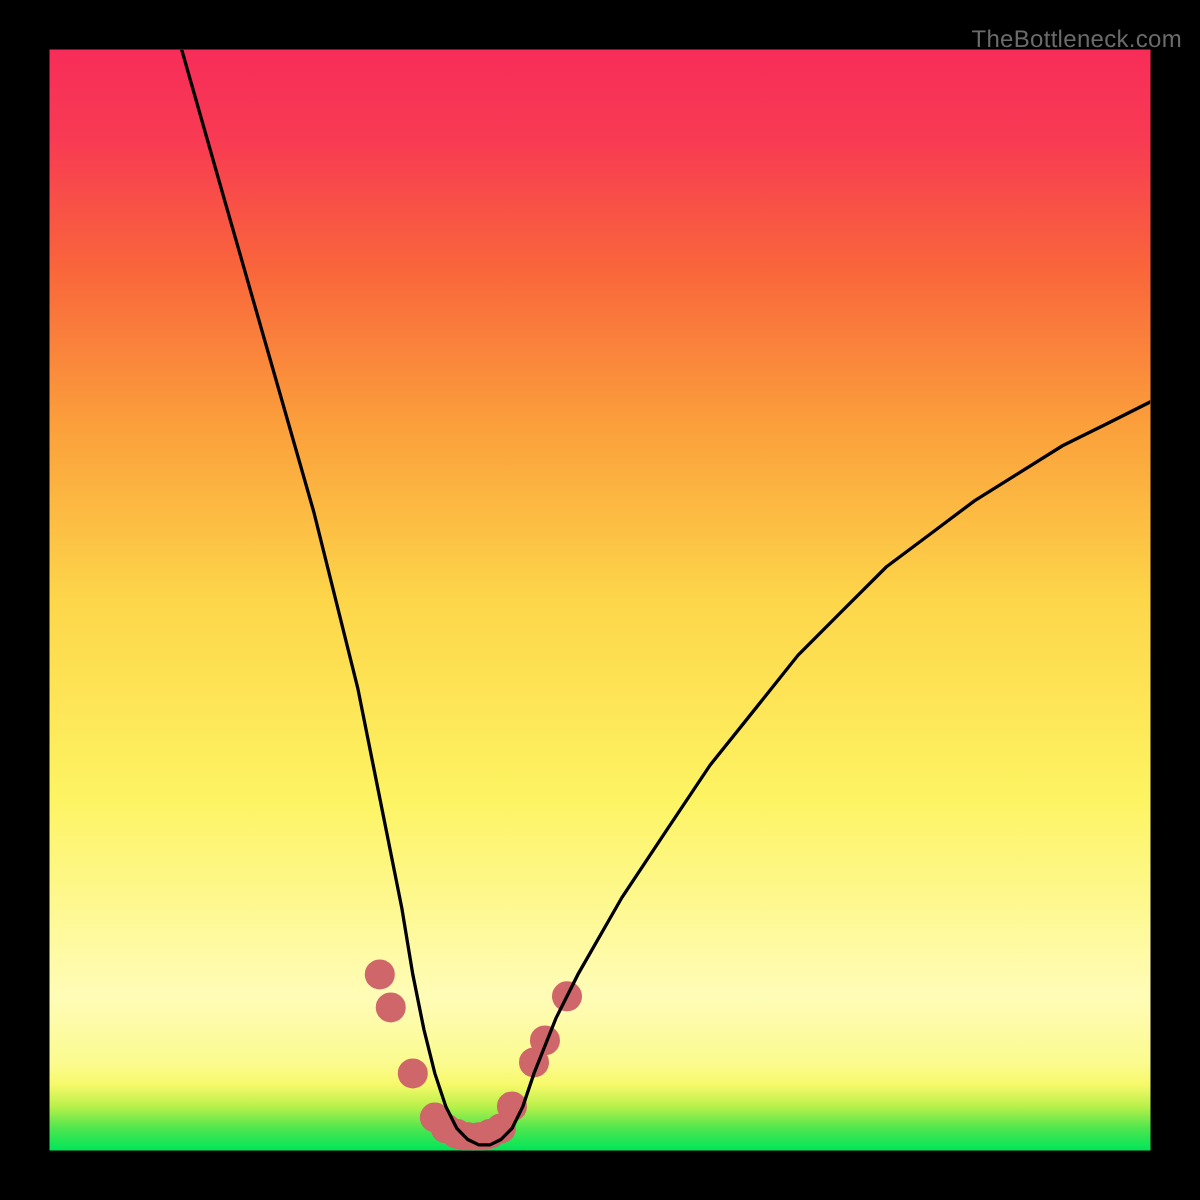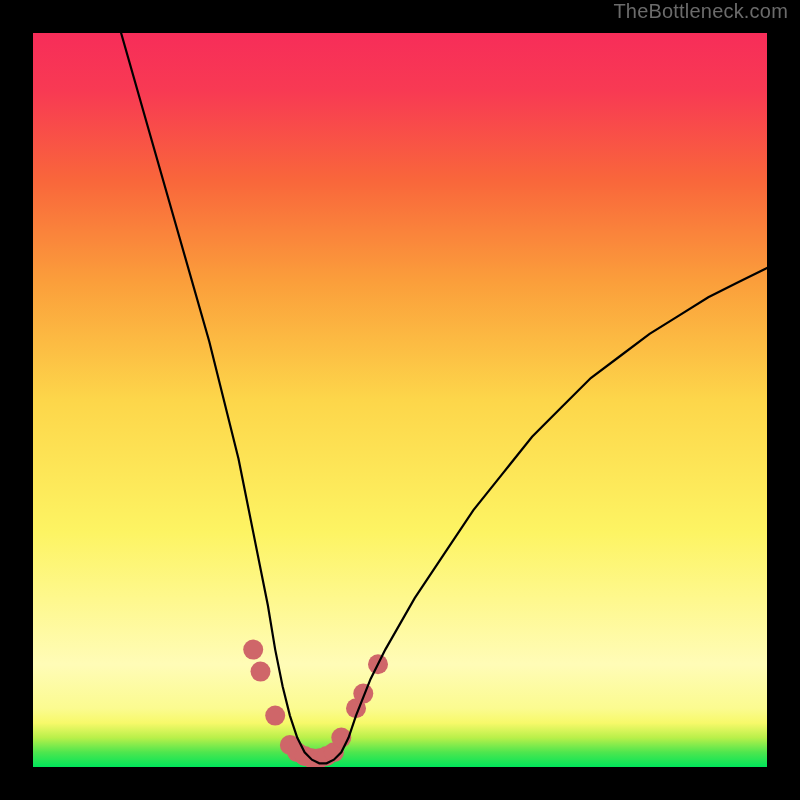--- a/index.html
+++ b/index.html
@@ -38,24 +38,24 @@
       #fdd64a 50%,
       #fb9f3b 66%,
       #f9663b 80%,
       #f83a53 92%,
       #f72d59 100%
     );
     overflow: hidden;
   }
   .watermark {
     position: absolute;
-    top: 0;
+    top: 18px;
     right: 12px;
     color: #6b6b6b;
-    font-size: 20px;
+    font-size: 16px;
     letter-spacing: 0.2px;
     font-weight: 500;
   }
   svg.overlay {
     position: absolute;
     left: 0;
     top: 0;
     width: 734px;
     height: 734px;
   }

